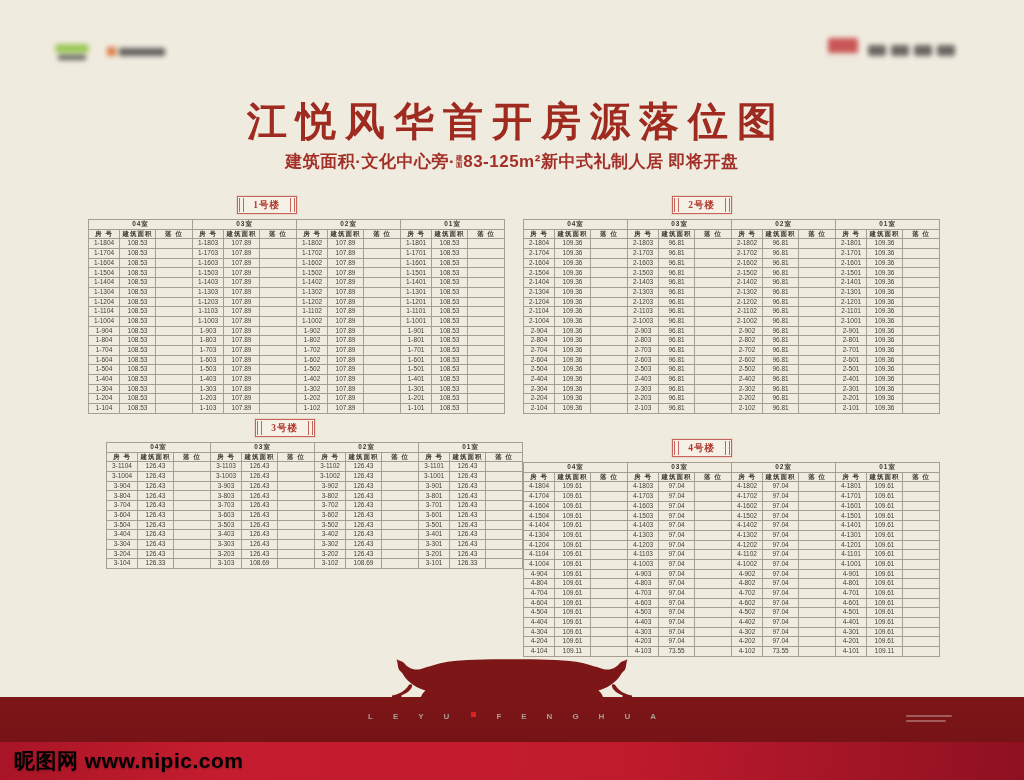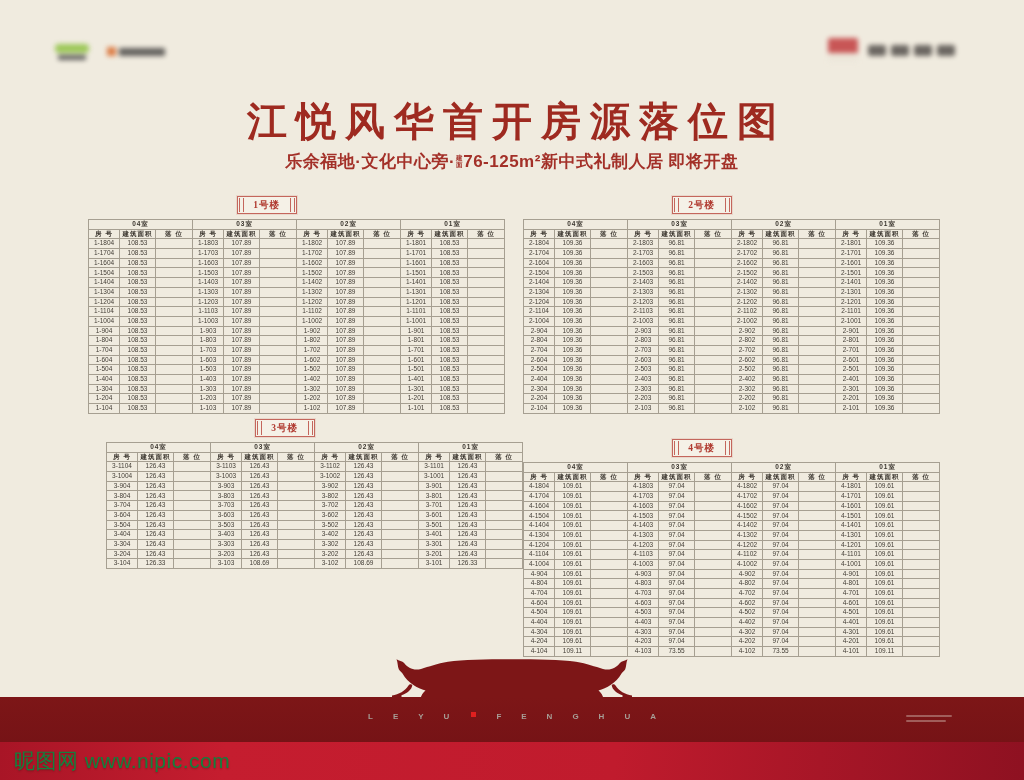--- a/index.html
+++ b/index.html
@@ -55,21 +55,21 @@
     background:linear-gradient(#7d1617,#761316);}
   .brand-line{position:absolute;left:0;top:712px;width:100%;display:flex;
     justify-content:center;align-items:flex-start;}
   .brand-line span{font-size:8px;color:#a79e96;letter-spacing:20px;text-indent:20px;font-weight:600;}
   .brand-dot{width:5px;height:5px;background:#e0201f;margin:0 0 0 2px;}
   .fineprint{position:absolute;left:906px;top:715px;}
   .fineprint div{height:2px;background:rgba(225,214,202,.38);margin-bottom:2.5px;border-radius:1px;}
   .fp1{width:46px;} .fp2{width:40px;}
   .wm-bar{position:absolute;left:0;top:742px;width:1024px;height:38px;
     background:linear-gradient(95deg,#a81526 0%,#c51d2f 22%,#c01b2d 60%,#8e1121 100%);}
-  .wm-site{position:absolute;left:14px;top:747px;color:#15803d;font-weight:400;
+  .wm-site{position:absolute;left:14px;top:747px;color:#000000;font-weight:700;
     font-size:21px;letter-spacing:.5px;text-shadow:0 1px 2px rgba(0,0,0,.25);}
   .wm-id{position:absolute;right:18px;top:753px;color:#f6efef;font-size:13.5px;letter-spacing:.3px;}
 </style>
 </head>
 <body>
 
 <div class="poster">
 
   <div class="logos-left blur">
     <div class="logo1">
@@ -87,21 +87,21 @@
     <div class="dark-chars">
       <i></i>
         <i></i>
         <i></i>
         <i></i>
     </div>
   </div>
 
   <div class="title">江悦风华首开房源落位图</div>
   <div class="subtitle">
-    <span>乐余福地·文化中心旁·</span><span class="area-tag">建面</span><span>76-125m²新中式礼制人居 即将开盘</span>
+    <span>建筑面积·文化中心旁·</span><span class="area-tag">建面</span><span>83-125m²新中式礼制人居 即将开盘</span>
   </div>
 
   <section class="building" id="b1">
     <div class="badge">
       <span class="bar"></span>
       <span class="badge-label">1号楼</span>
       <span class="bar"></span>
     </div>
     <table class="floors">
         <colgroup>

